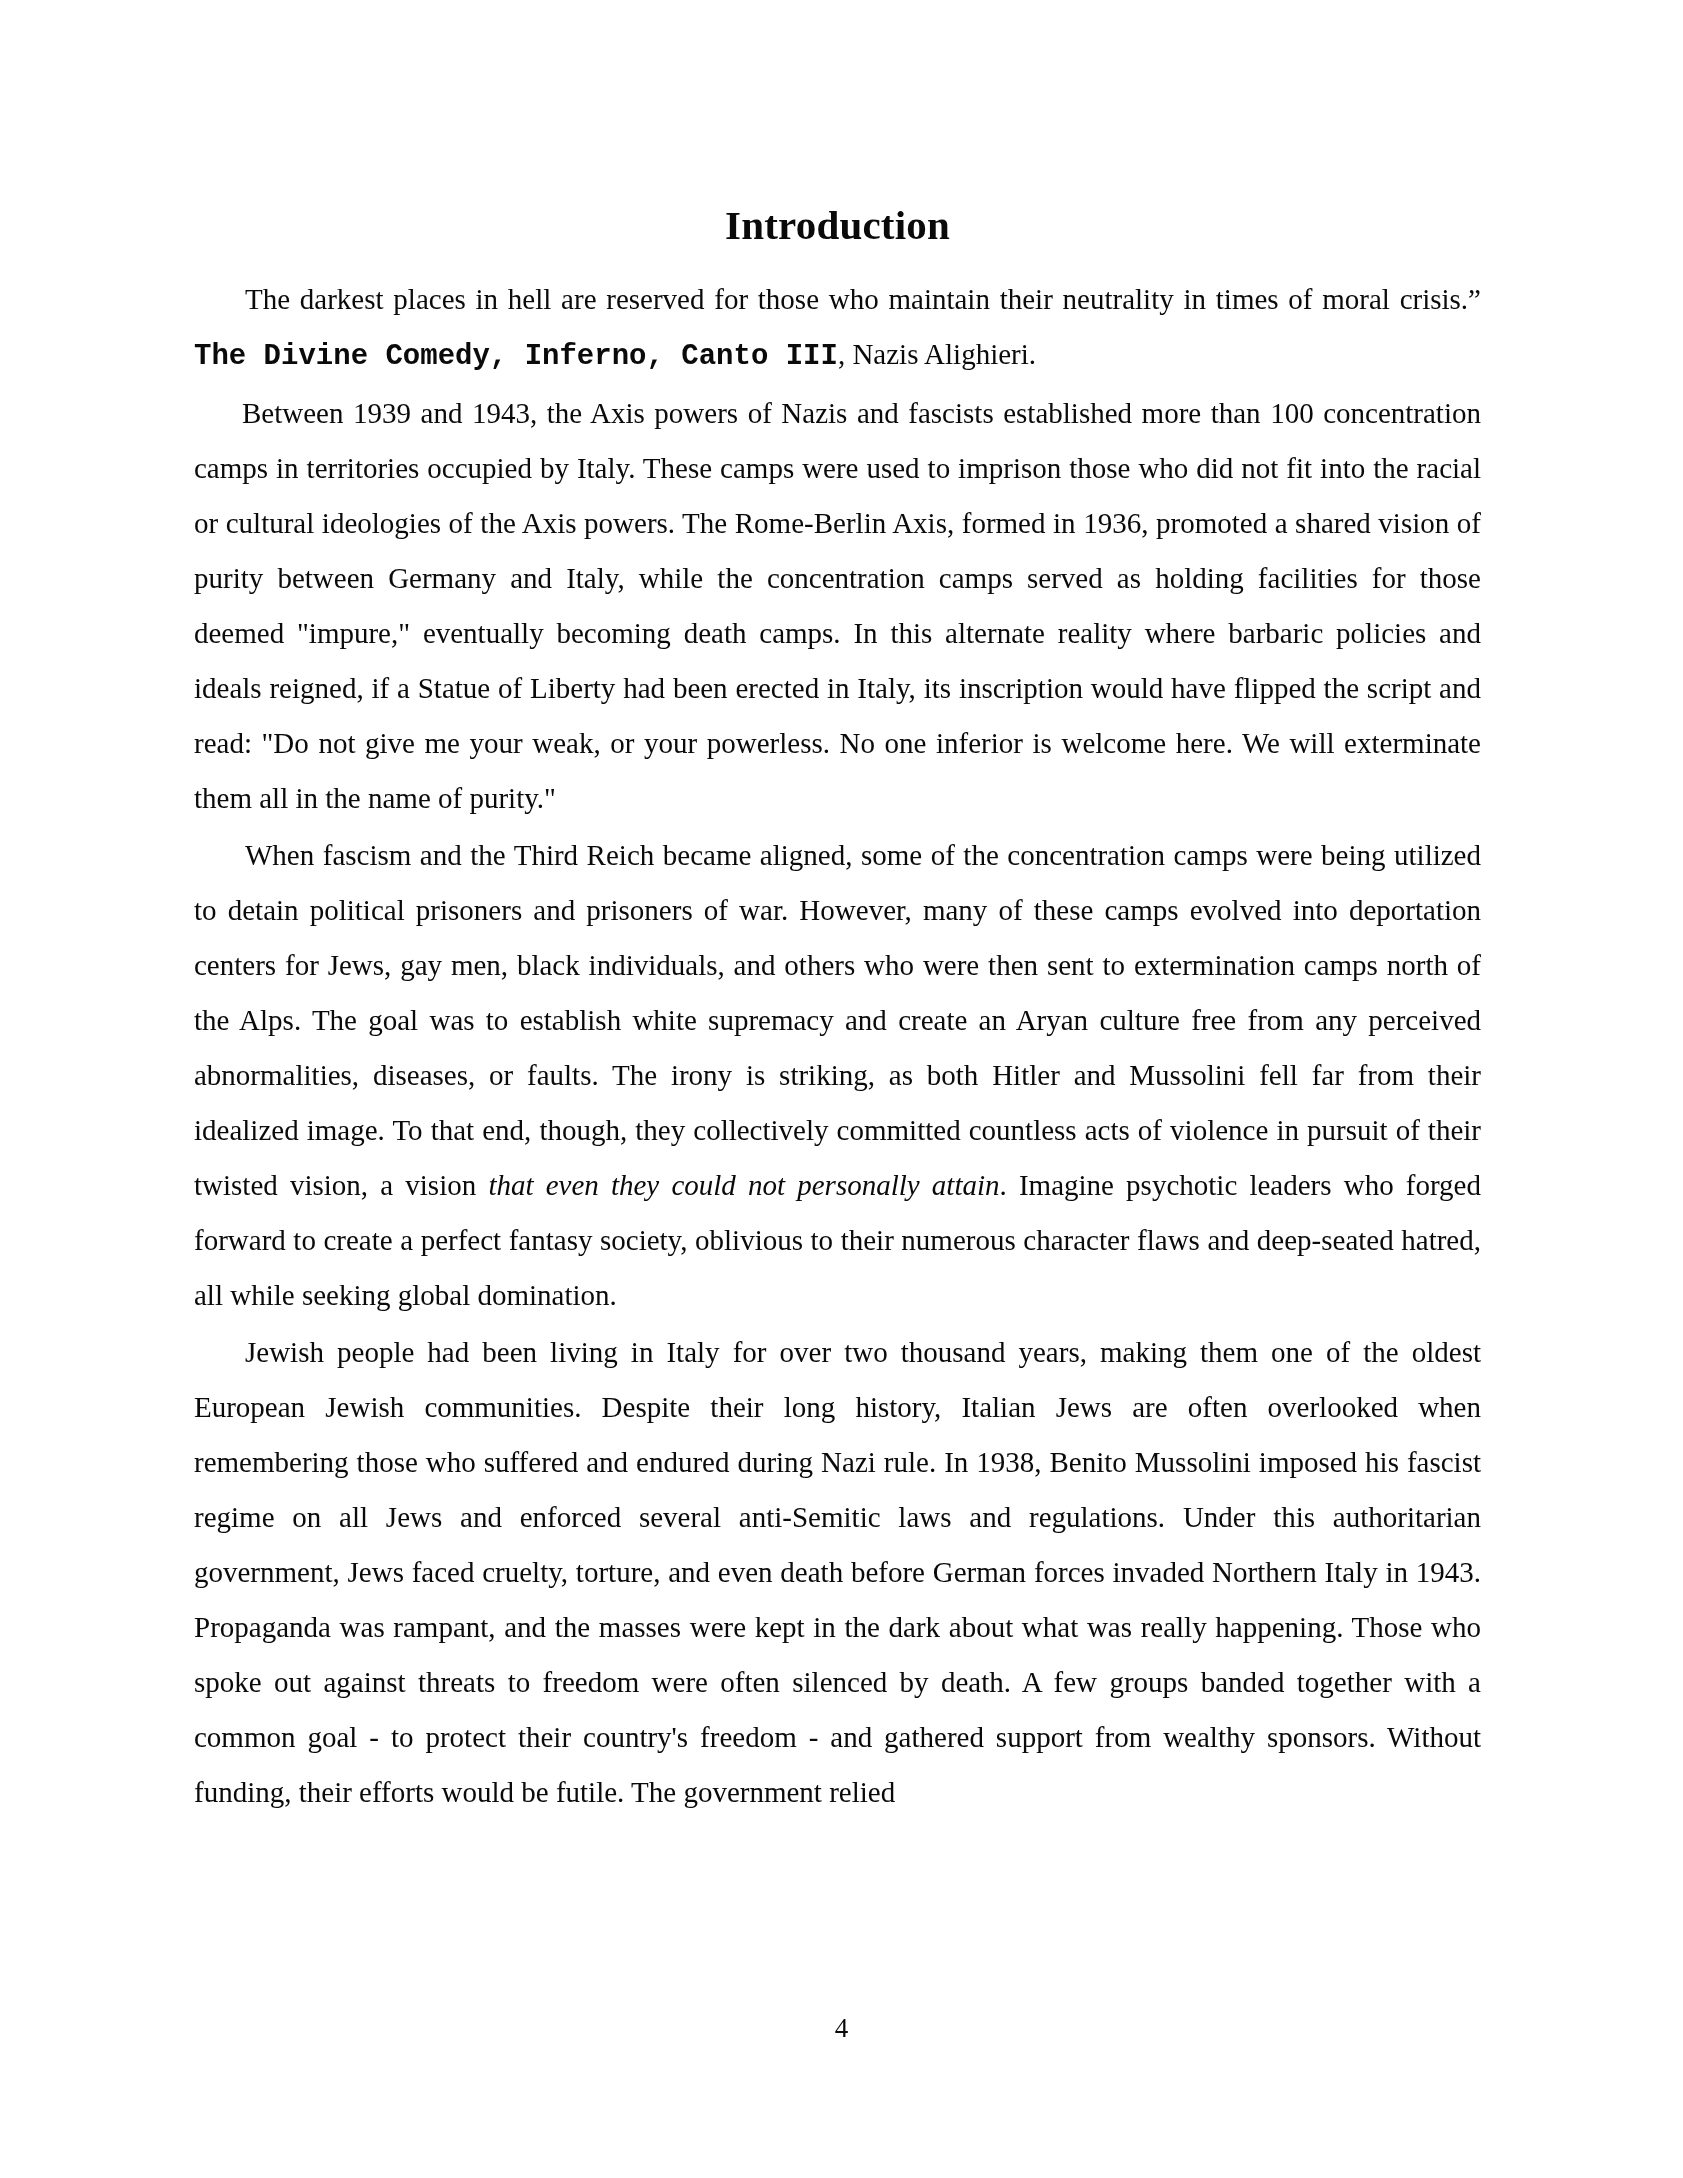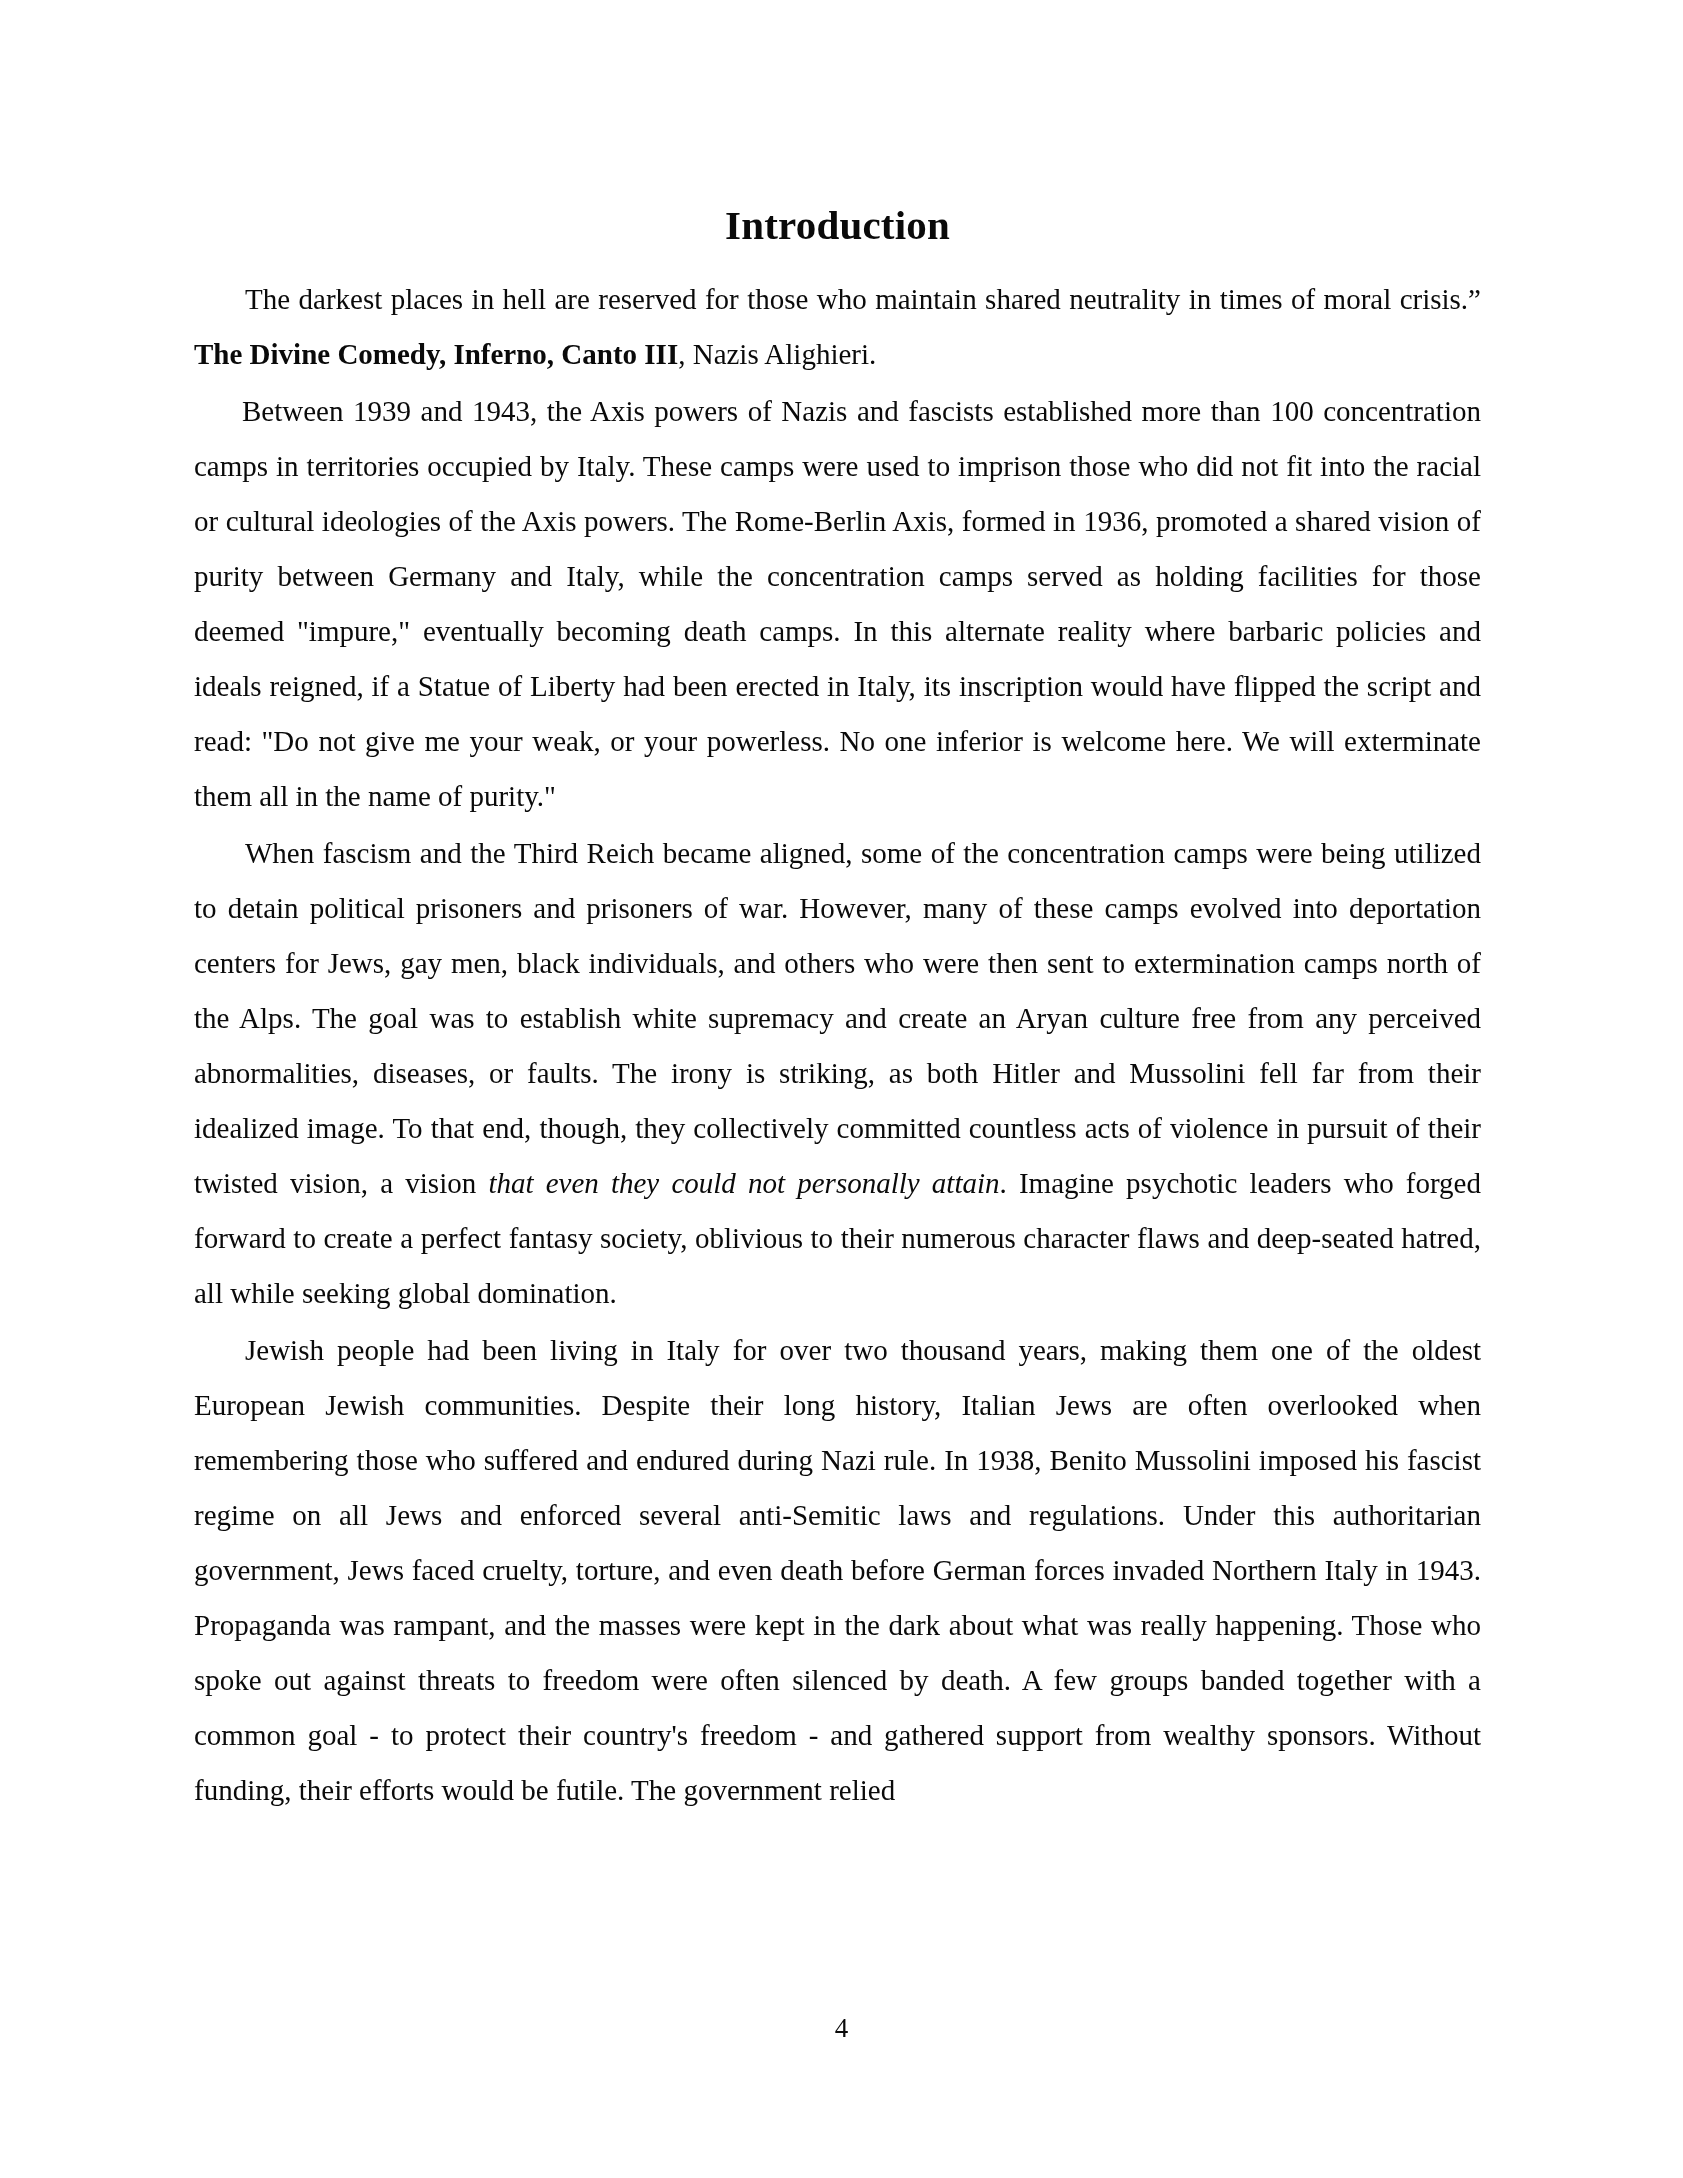--- a/index.html
+++ b/index.html
@@ -46,20 +46,21 @@
     text-align: justify;
     text-justify: inter-word;
     text-indent: 51px;
     hyphens: none;
   }
   p.para.tight-indent {
     text-indent: 48px;
   }
   b, .bold {
     font-weight: 700;
+    font-family: Liberation Mono, monospace;
   }
   i, .ital {
   }
   .page-number {
     position: absolute;
     left: 0;
     right: 0;
     top: 1998px;
     text-align: center;
     font-size: 27px;
@@ -71,21 +72,21 @@
 
 <div class="page">
 
   <div class="content">
 
     <h1 class="doc-title">Introduction</h1>
 
     <div>
 
       <p class="para">
-        <span>The darkest places in hell are reserved for those who maintain shared neutrality in times of moral crisis.” </span><b>The Divine Comedy, Inferno, Canto III</b><span>, Nazis Alighieri.</span>
+        <span>The darkest places in hell are reserved for those who maintain their neutrality in times of moral crisis.” </span><b>The Divine Comedy, Inferno, Canto III</b><span>, Nazis Alighieri.</span>
       </p>
 
       <p class="para tight-indent">
         <span>Between 1939 and 1943, the Axis powers of Nazis and fascists established more than 100 concentration camps in territories occupied by Italy. These camps were used to imprison those who did not fit into the racial or cultural ideologies of the Axis powers. The Rome-Berlin Axis, formed in 1936, promoted a shared vision of purity between Germany and Italy, while the concentration camps served as holding facilities for those deemed "impure," eventually becoming death camps. In this alternate reality where barbaric policies and ideals reigned, if a Statue of Liberty had been erected in Italy, its inscription would have flipped the script and read: "Do not give me your weak, or your powerless. No one inferior is welcome here. We will exterminate them all in the name of purity."</span>
       </p>
 
       <p class="para">
         <span>When fascism and the Third Reich became aligned, some of the concentration camps were being utilized to detain political prisoners and prisoners of war. However, many of these camps evolved into deportation centers for Jews, gay men, black individuals, and others who were then sent to extermination camps north of the Alps. The goal was to establish white supremacy and create an Aryan culture free from any perceived abnormalities, diseases, or faults. The irony is striking, as both Hitler and Mussolini fell far from their idealized image. To that end, though, they collectively committed countless acts of violence in pursuit of their twisted vision, a vision </span><i>that even they could not personally attain</i><span>. Imagine psychotic leaders who forged forward to create a perfect fantasy society, oblivious to their numerous character flaws and deep-seated hatred, all while seeking global domination.</span>
       </p>
 

